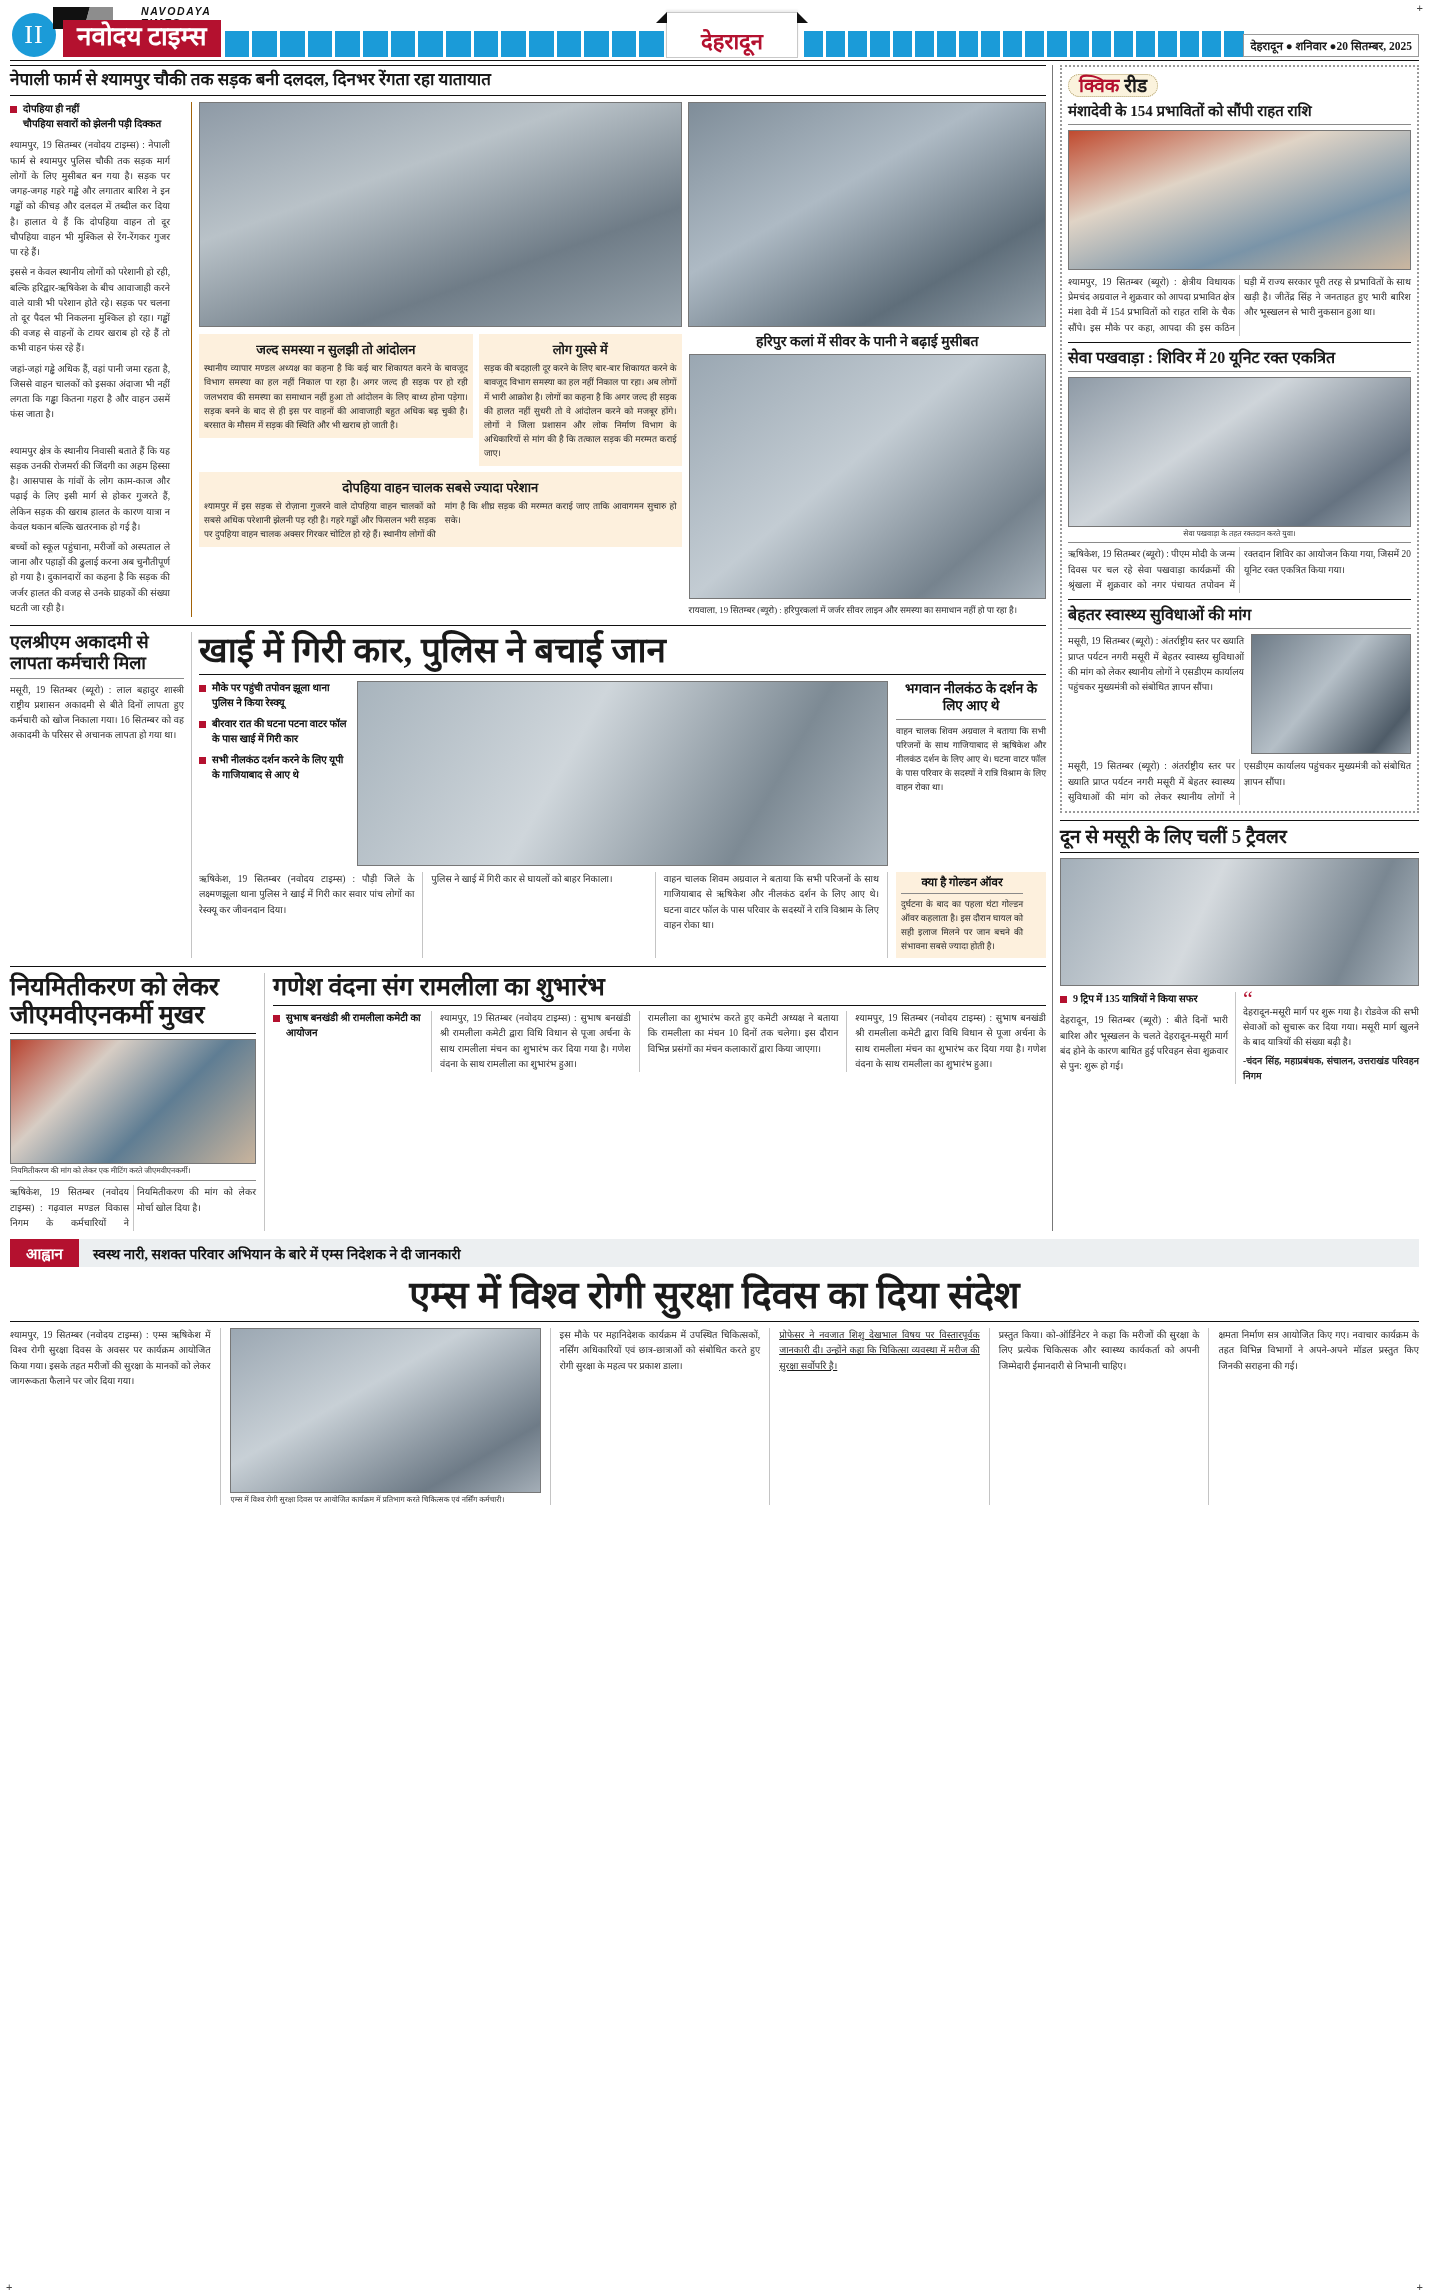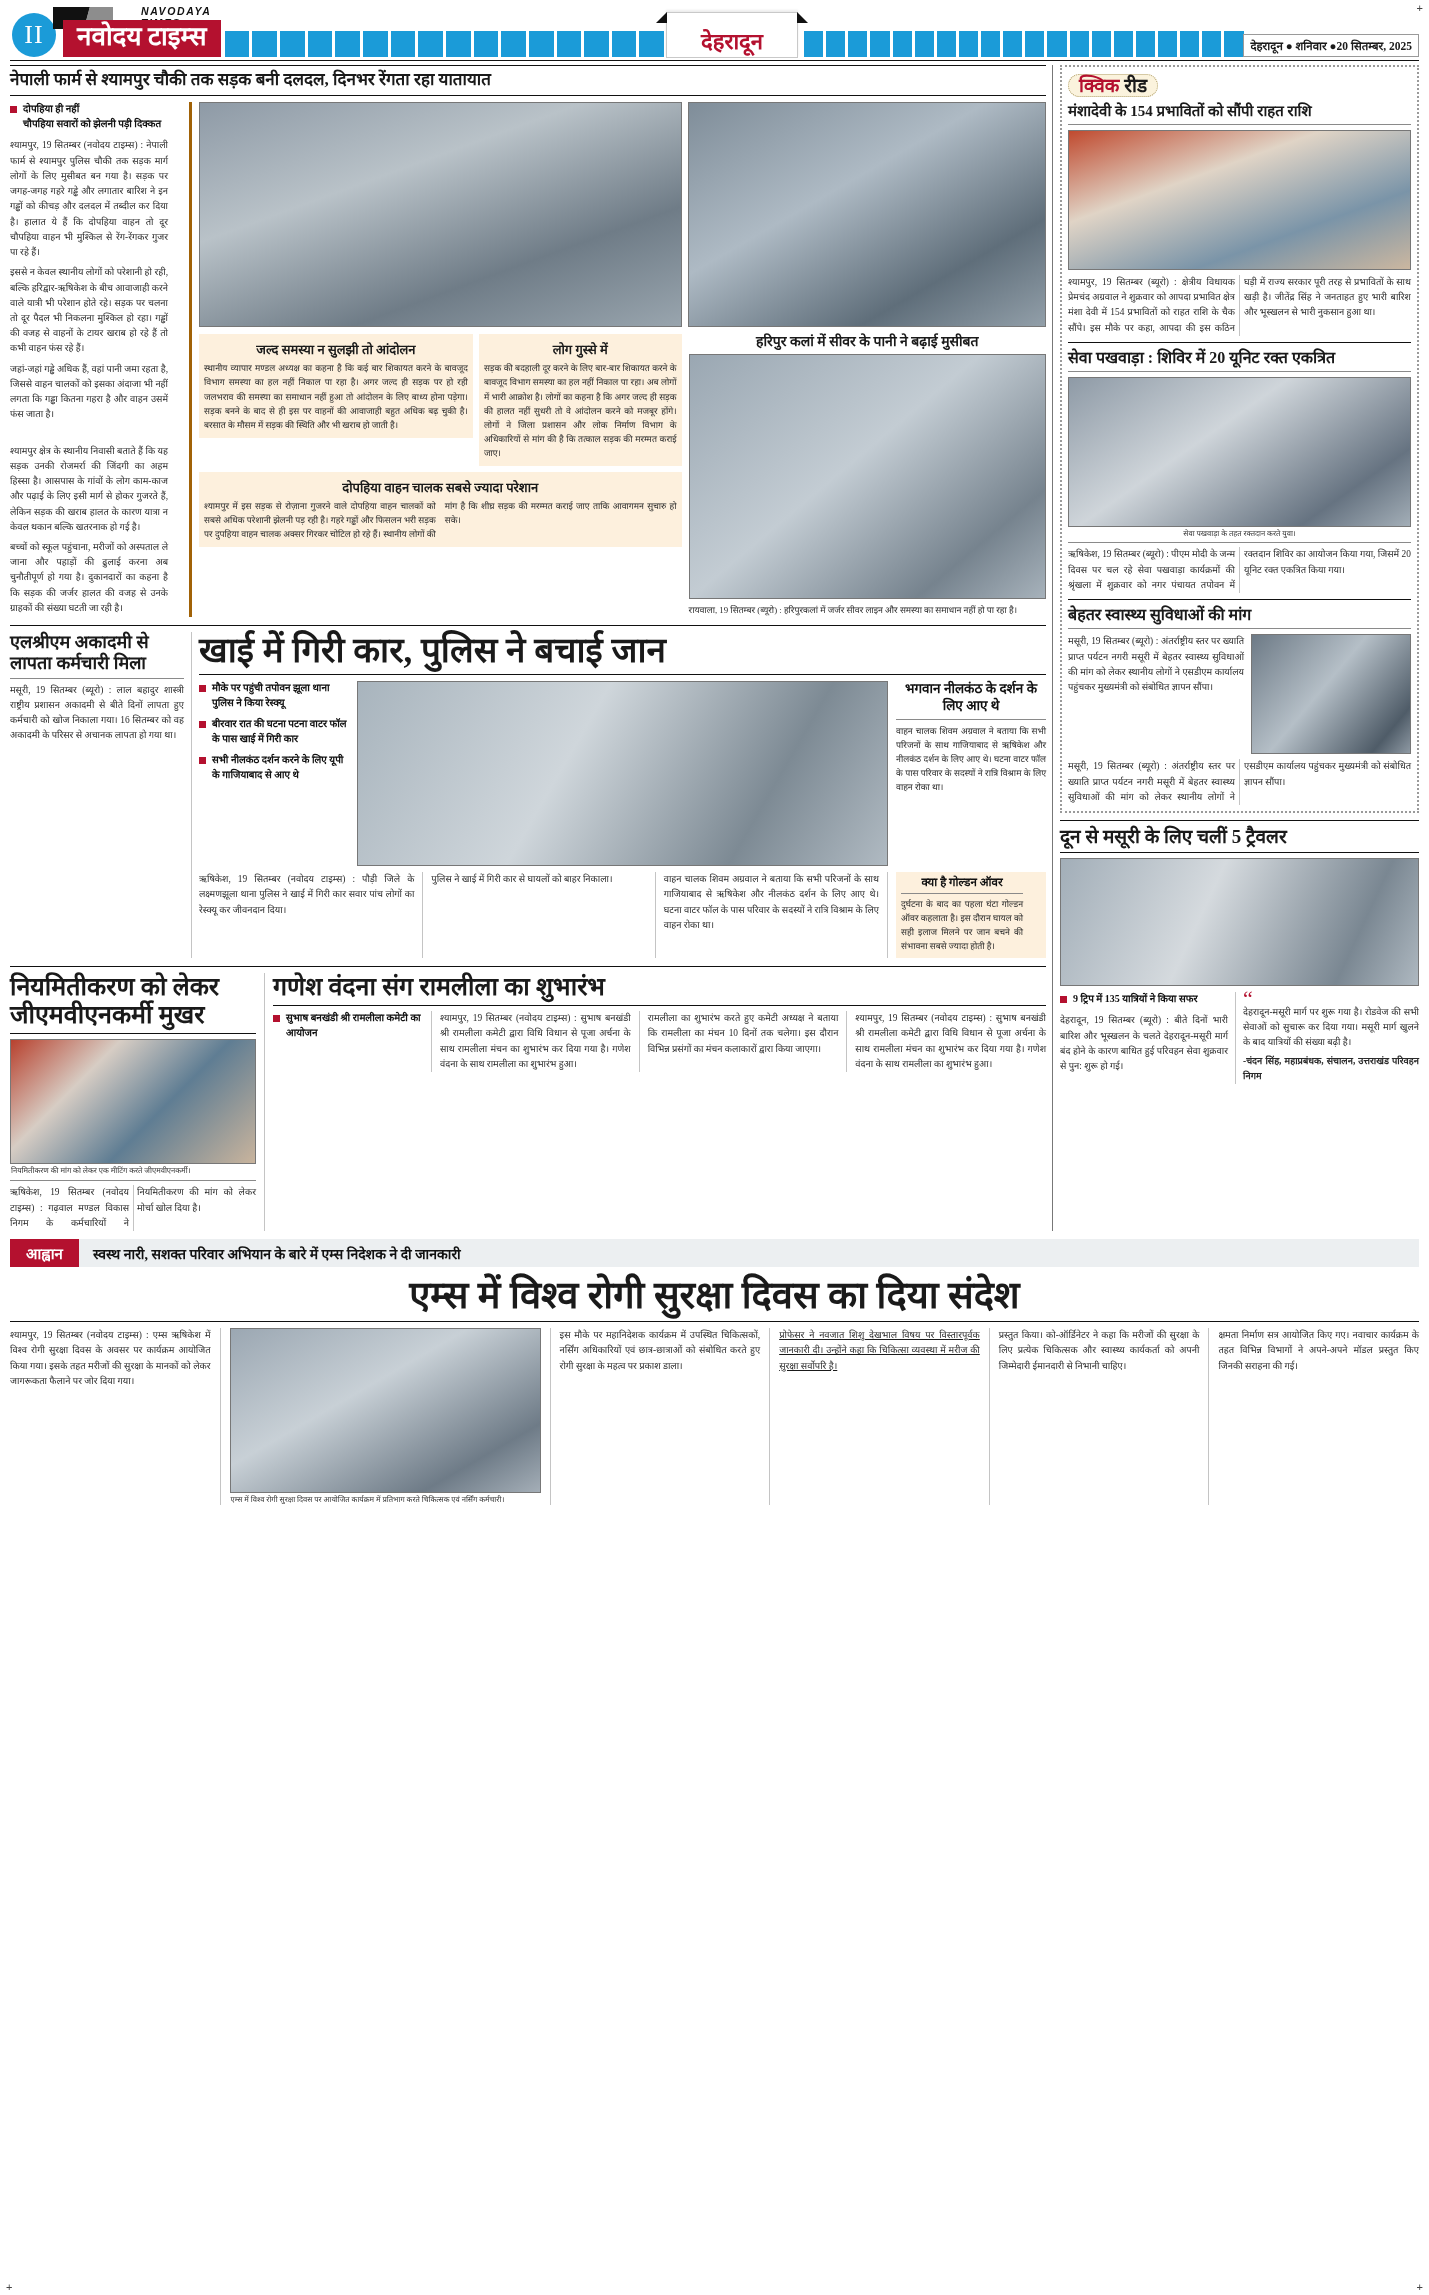--- a/index.html
+++ b/index.html
@@ -187,21 +187,21 @@
   <div class="flexrow" style="margin-top:4px;">
 
     <div style="width:1045px; padding-right:6px;">
 
       <div class="rule"></div>
       <div class="sub-hd" style="margin:4px 0 5px 0;">नेपाली फार्म से श्यामपुर चौकी तक सड़क बनी दलदल, दिनभर रेंगता रहा यातायात</div>
       <div class="rule"></div>
 
       <div class="flexrow" style="margin-top:6px;">
 
-        <div style="width:182px; padding-right:21px; border-right:3px solid #a16207;">
+        <div style="width:182px; padding-right:21px; border-right:1px solid #a16207;">
           <ul class="bullets">
             <li>
               <span>दोपहिया ही नहीं</span><br>
               <span>चौपहिया सवारों को झेलनी पड़ी दिक्कत</span>
             </li>
           </ul>
           <div class="body-txt" style="margin-bottom:5px;">श्यामपुर, 19 सितम्बर (नवोदय टाइम्स) : नेपाली फार्म से श्यामपुर पुलिस चौकी तक सड़क मार्ग लोगों के लिए मुसीबत बन गया है। सड़क पर जगह-जगह गहरे गड्ढे और लगातार बारिश ने इन गड्ढों को कीचड़ और दलदल में तब्दील कर दिया है। हालात ये हैं कि दोपहिया वाहन तो दूर चौपहिया वाहन भी मुश्किल से रेंग-रेंगकर गुजर पा रहे हैं।</div>
           <div class="body-txt" style="margin-bottom:5px;">इससे न केवल स्थानीय लोगों को परेशानी हो रही, बल्कि हरिद्वार-ऋषिकेश के बीच आवाजाही करने वाले यात्री भी परेशान होते रहे। सड़क पर चलना तो दूर पैदल भी निकलना मुश्किल हो रहा। गड्ढों की वजह से वाहनों के टायर खराब हो रहे हैं तो कभी वाहन फंस रहे हैं।</div>
           <div class="body-txt" style="margin-bottom:21px;">जहां-जहां गड्ढे अधिक हैं, वहां पानी जमा रहता है, जिससे वाहन चालकों को इसका अंदाजा भी नहीं लगता कि गड्ढा कितना गहरा है और वाहन उसमें फंस जाता है।</div>
           <div class="body-txt" style="margin-bottom:5px;">श्यामपुर क्षेत्र के स्थानीय निवासी बताते हैं कि यह सड़क उनकी रोजमर्रा की जिंदगी का अहम हिस्सा है। आसपास के गांवों के लोग काम-काज और पढ़ाई के लिए इसी मार्ग से होकर गुजरते हैं, लेकिन सड़क की खराब हालत के कारण यात्रा न केवल थकान बल्कि खतरनाक हो गई है।</div>

